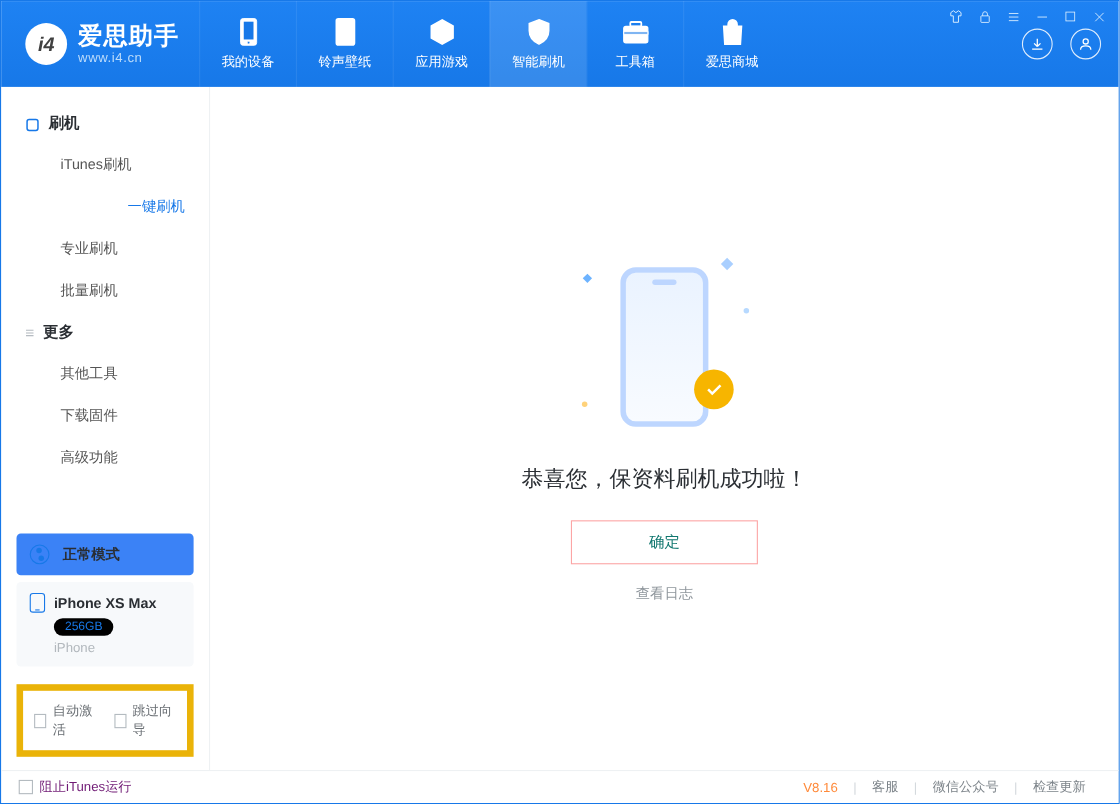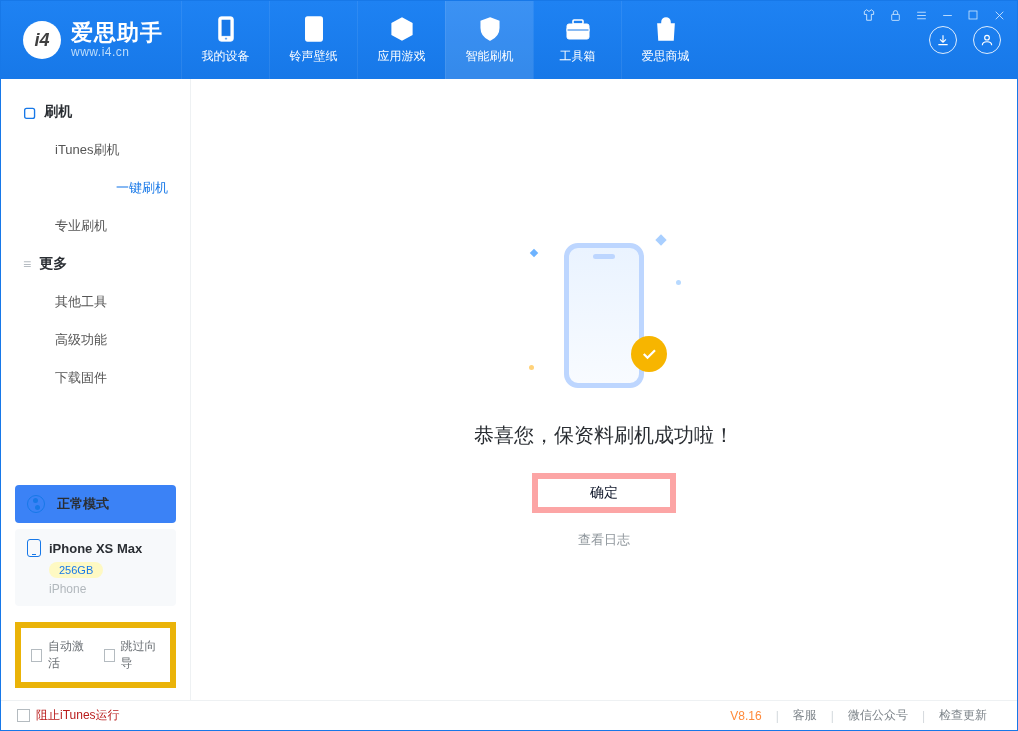--- a/index.html
+++ b/index.html
@@ -40,42 +40,42 @@
   .device-card1 { margin:6px 14px; background:#3b82f6; border-radius:4px; padding:10px 12px; display:flex; align-items:center; gap:12px; font-size:13px; font-weight:600; color:#2a2e33; }
   .device-card1 .mode-icon { width:18px; height:18px; border:1.5px solid #1778e8; border-radius:50%; position:relative; }
   .device-card1 .mode-icon::before,.device-card1 .mode-icon::after { content:''; position:absolute; width:5px; height:5px; background:#1778e8; border-radius:50%; }
   .device-card1 .mode-icon::before { top:2px; left:5px; }
   .device-card1 .mode-icon::after { bottom:2px; right:4px; }
   
   .device-card2 { margin:0 14px 10px; background:#f7f9fb; border-radius:4px; padding:10px 12px; font-size:13px; }
   .device-card2 .row1 { display:flex; align-items:center; gap:8px; font-weight:600; color:#2a2e33; }
   .device-card2 .row1 .ph-icon { width:14px; height:18px; border:1.5px solid #1778e8; border-radius:3px; position:relative; }
   .device-card2 .row1 .ph-icon::after{content:''; position:absolute; bottom:1px; left:50%; transform:translateX(-50%); width:4px; height:1.5px; background:#1778e8;}
-  .storage-pill { display:inline-block; margin-top:5px; margin-left:22px; background:#fef9c3; color:#1778e8; font-size:11px; padding:2px 10px; border-radius:10px; }
+  .storage-pill { display:inline-block; margin-top:5px; margin-left:22px; background:#000000; color:#1778e8; font-size:11px; padding:2px 10px; border-radius:10px; }
   .device-card2 .brand { margin-top:4px; margin-left:22px; font-size:12px; color:#b2b8bd; }
   
   .check-row { border:6px solid #eab308; margin:6px 14px 12px; padding:10px 10px; display:flex; gap:16px; align-items:center; }
   .chk { display:flex; align-items:center; gap:6px; font-size:12px; color:#6a6f74; cursor:pointer;}
   .chk .box { width:13px; height:13px; border:1px solid #b4bbc0; background:#fff; }
   
   .main { flex:1; display:flex; flex-direction:column; align-items:center; justify-content:center; }
   .success-art { width:110px; height:170px; position:relative; display:flex; align-items:center; justify-content:center;}
   .phone-shape { width:80px; height:145px; border:5px solid #bdd6ff; border-radius:14px; background:linear-gradient(#eaf3ff,#f8fbff); position:relative; }
   .phone-shape::before{content:''; position:absolute; top:6px; left:50%; transform:translateX(-50%); width:22px; height:5px; background:#bdd6ff; border-radius:3px;}
   .check-badge { position:absolute; right:-8px; bottom:28px; width:36px; height:36px; background:#f7b500; border-radius:50%; display:flex; align-items:center; justify-content:center; }
   .check-badge svg { stroke:#fff; fill:none; stroke-width:3; }
   .sparkle { position:absolute; width:6px; height:6px; background:#6db3ff; transform:rotate(45deg);}
   .dot { position:absolute; width:5px; height:5px; background:#ffd27a; border-radius:50%;}
   
   .success-text { margin-top:22px; font-size:20px; color:#2a2e33; font-weight:500;}
-  .ok-btn { margin-top:24px; width:144px; height:40px; border:6px solid #fca5a5; background:#fff; font-size:14px; color:#0f172a; cursor:pointer; }
+  .ok-btn { margin-top:24px; width:170px; height:40px; border:1px solid #fca5a5; background:#fff; font-size:14px; color:#0f766e; cursor:pointer; }
   .log-link { margin-top:18px; font-size:13px; color:#8f969c; cursor:pointer; }
   
   .footer { height:30px; border-top:1px solid #eef1f3; display:flex; align-items:center; padding:0 16px; font-size:12px; color:#8a9096; }
-  .footer .chk { color:#b91c1c;text-align:center; }
+  .footer .chk { color:#701a75;text-align:center; }
   .footer-spacer{flex:1;}
   .footer .ver { color:#ff8a3a; margin-right:14px;}
   .footer .link { color:#7d848a; padding:0 14px; cursor:pointer;}
   .footer .sep { color:#d4d9dd; }
 </style>
 </head>
 <body>
 
 <div class="app-window">
 
@@ -200,28 +200,29 @@
   <div class="body">
 
     <div class="sidebar">
       <div class="group-head">
         <span class="g-icon">▢</span>
         <span>刷机</span>
       </div>
       <div class="sidebar-item">iTunes刷机</div>
       <div class="sidebar-item active">一键刷机</div>
       <div class="sidebar-item">专业刷机</div>
+      <div class="sidebar-item">批量刷机</div>
 
       <div class="group-head">
         <span class="g-icon" style="color:#b6bcc2">≡</span>
         <span>更多</span>
       </div>
       <div class="sidebar-item">其他工具</div>
+      <div class="sidebar-item">下载固件</div>
       <div class="sidebar-item">高级功能</div>
-      <div class="sidebar-item">下载固件</div>
 
       <div class="sidebar-spacer"></div>
 
       <div class="device-card1">
         <span class="mode-icon"></span>
         <span>正常模式</span>
       </div>
 
       <div class="device-card2">
         <div class="row1">

